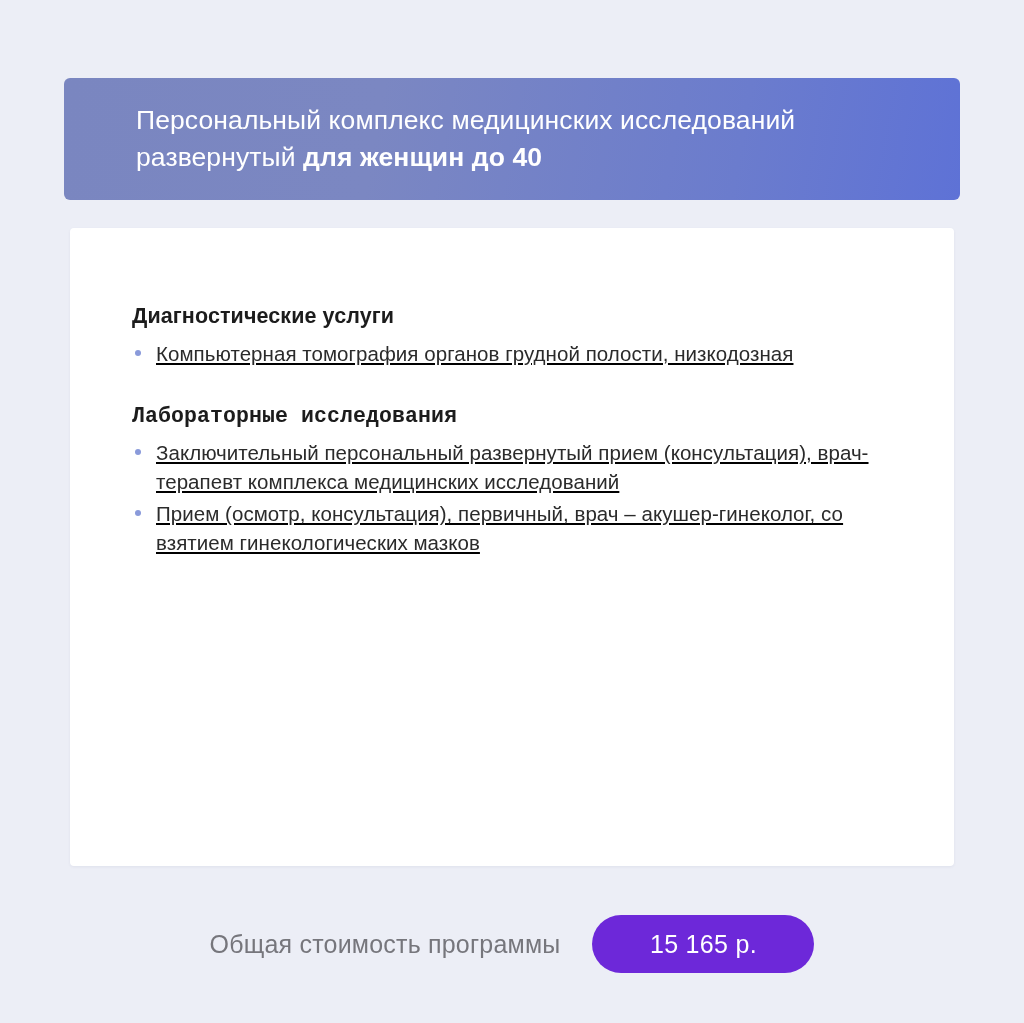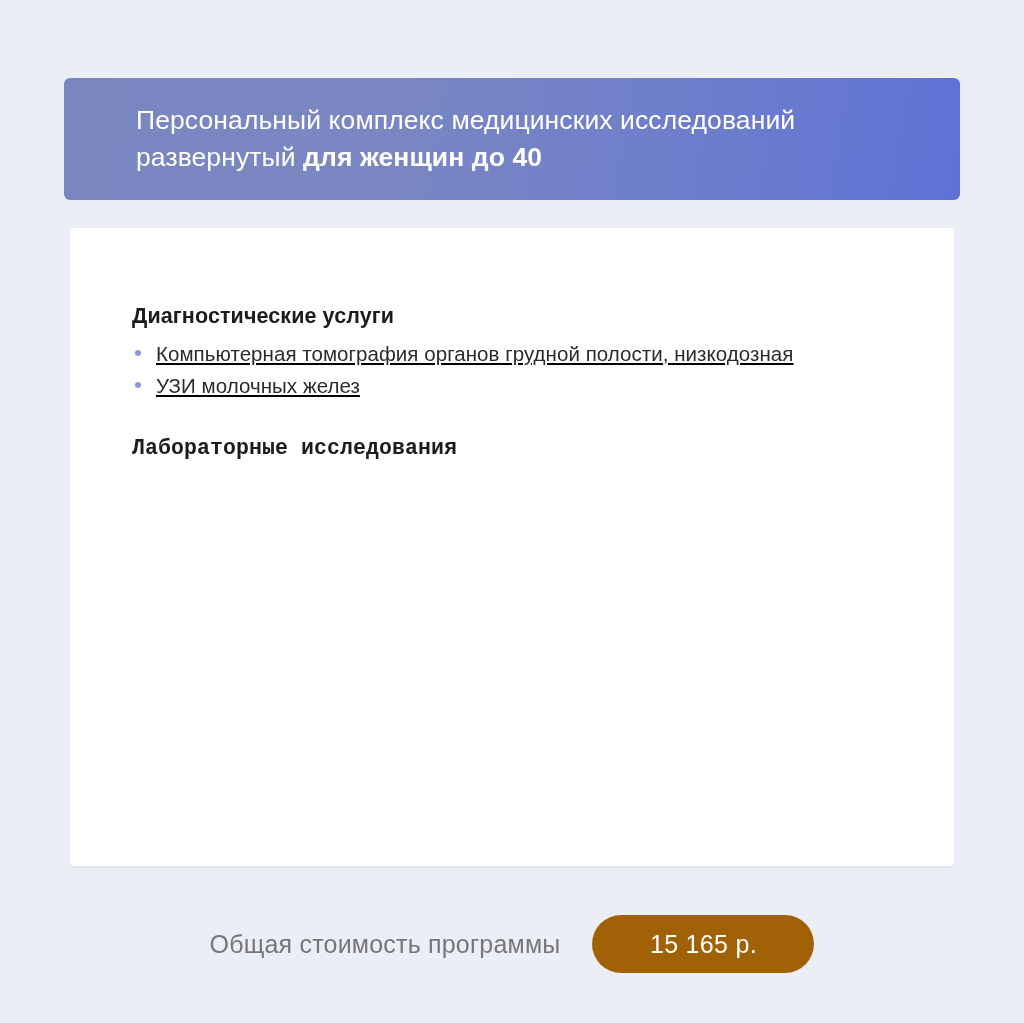--- a/index.html
+++ b/index.html
@@ -121,21 +121,21 @@
     font-size: 25px;
     color: #76767c;
     letter-spacing: 0.2px;
     margin-right: 32px;
     text-align: center;
   }
   .price-pill {
     min-width: 222px;
     height: 58px;
     border-radius: 29px;
-    background: #a16207;
+    background: #6d28d9;
     color: #ffffff;
     font-size: 25px;
     display: flex;
     align-items: center;
     justify-content: center;
     letter-spacing: 0.3px;
     box-sizing: border-box;
     padding: 0 26px;
   }
 </style>
@@ -147,25 +147,28 @@
   <div class="banner">
     <h1 class="banner-title"><span>Персональный комплекс медицинских исследований развернутый </span><span class="accent">для женщин до 40</span></h1>
   </div>
 
   <div class="card">
     <div class="card-inner">
 
       <h2 class="section-title">Диагностические услуги</h2>
       <ul class="bullets">
         <li>Компьютерная томография органов грудной полости, низкодозная</li>
-        <li>УЗИ молочных желез</li>
       </ul>
 
       <h2 class="section-title spaced">Лабораторные исследования</h2>
 
+      <ul class="bullets">
+        <li>Заключительный персональный развернутый прием (консультация), врач-терапевт комплекса медицинских исследований</li>
+        <li>Прием (осмотр, консультация), первичный, врач – акушер-гинеколог, со взятием гинекологических мазков</li>
+      </ul>
 
     </div>
   </div>
 
   <div class="footer">
     <div class="footer-label">Общая стоимость программы</div>
     <div class="price-pill">15 165 р.</div>
   </div>
 
 </div>

